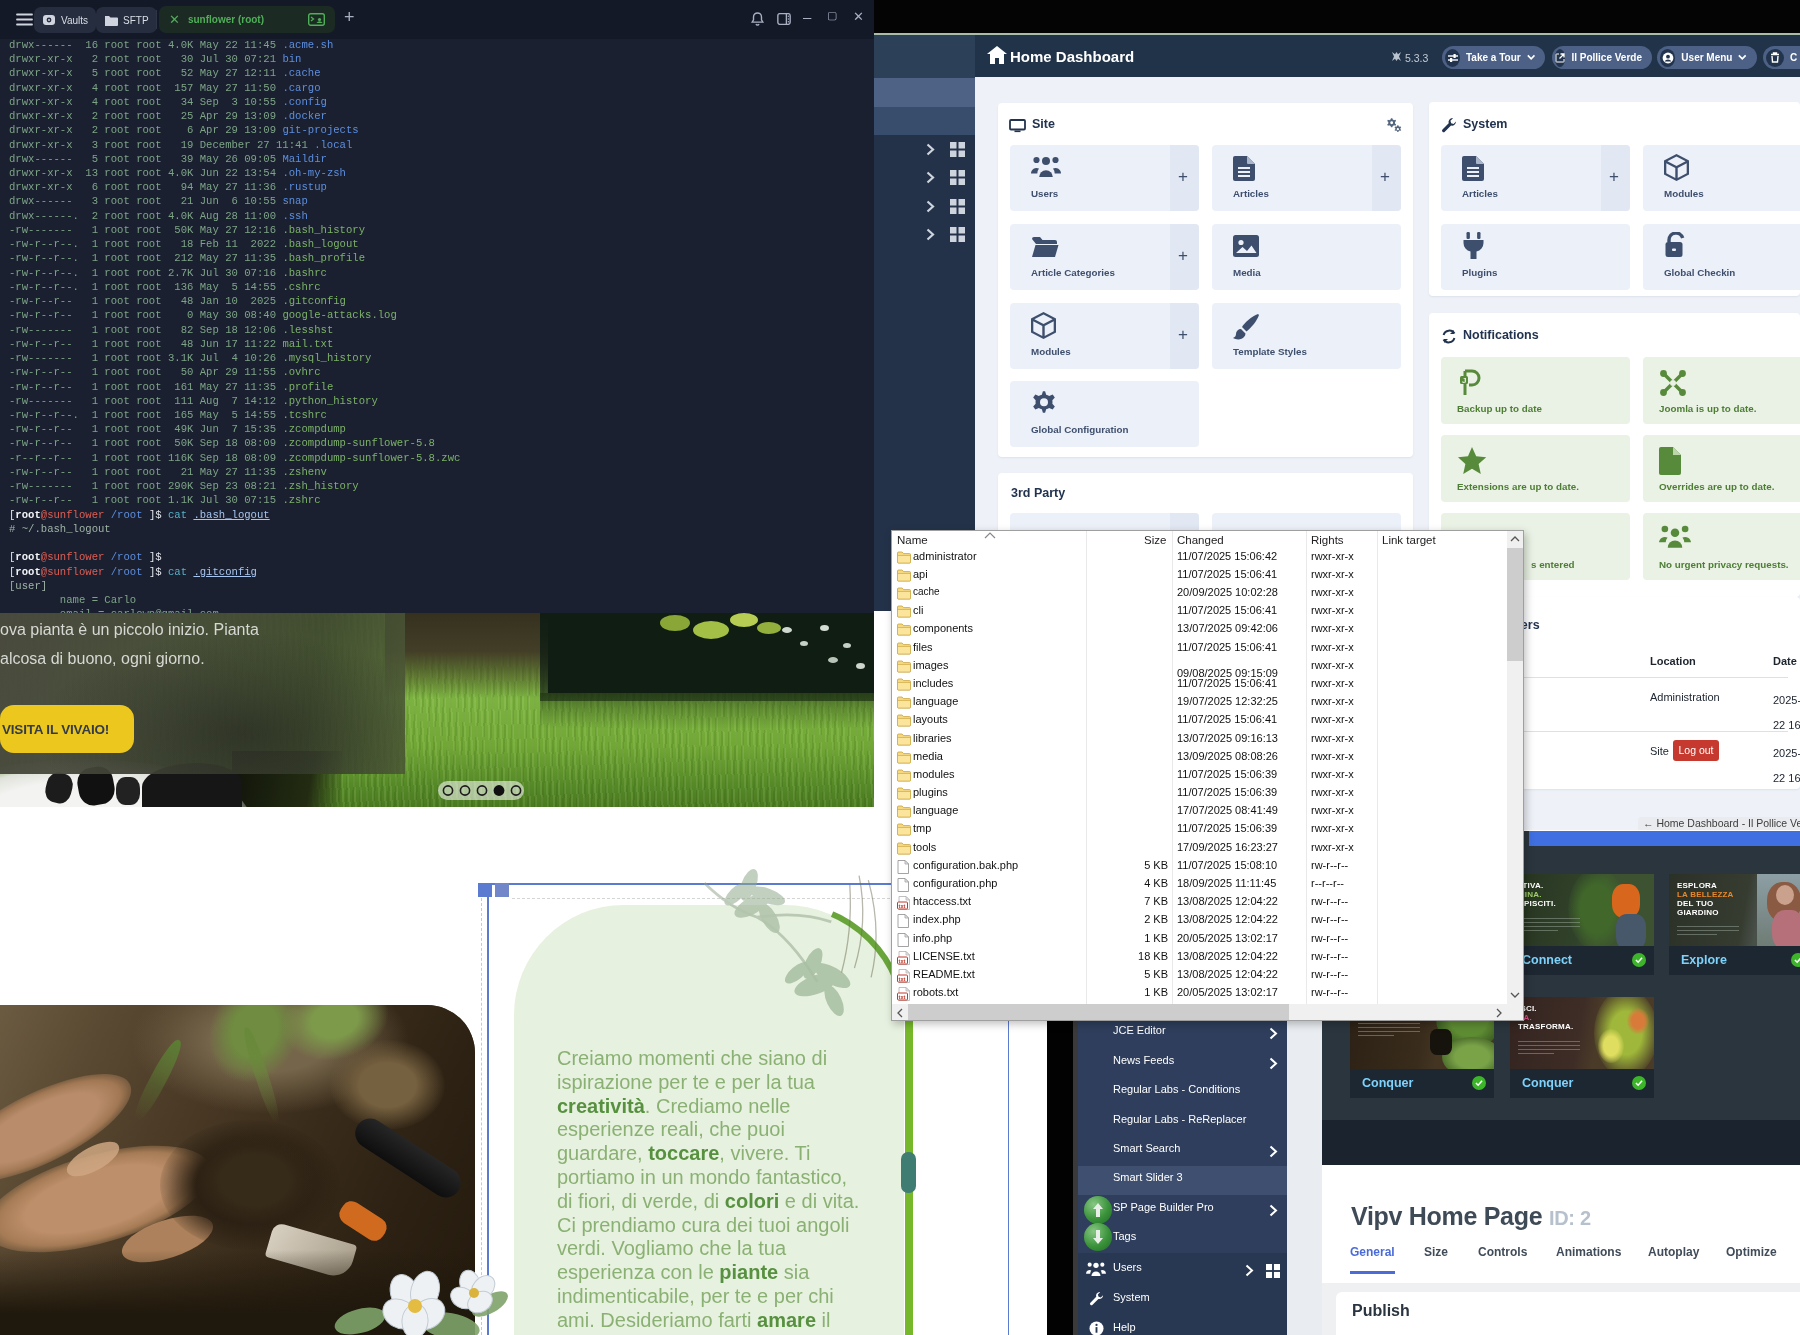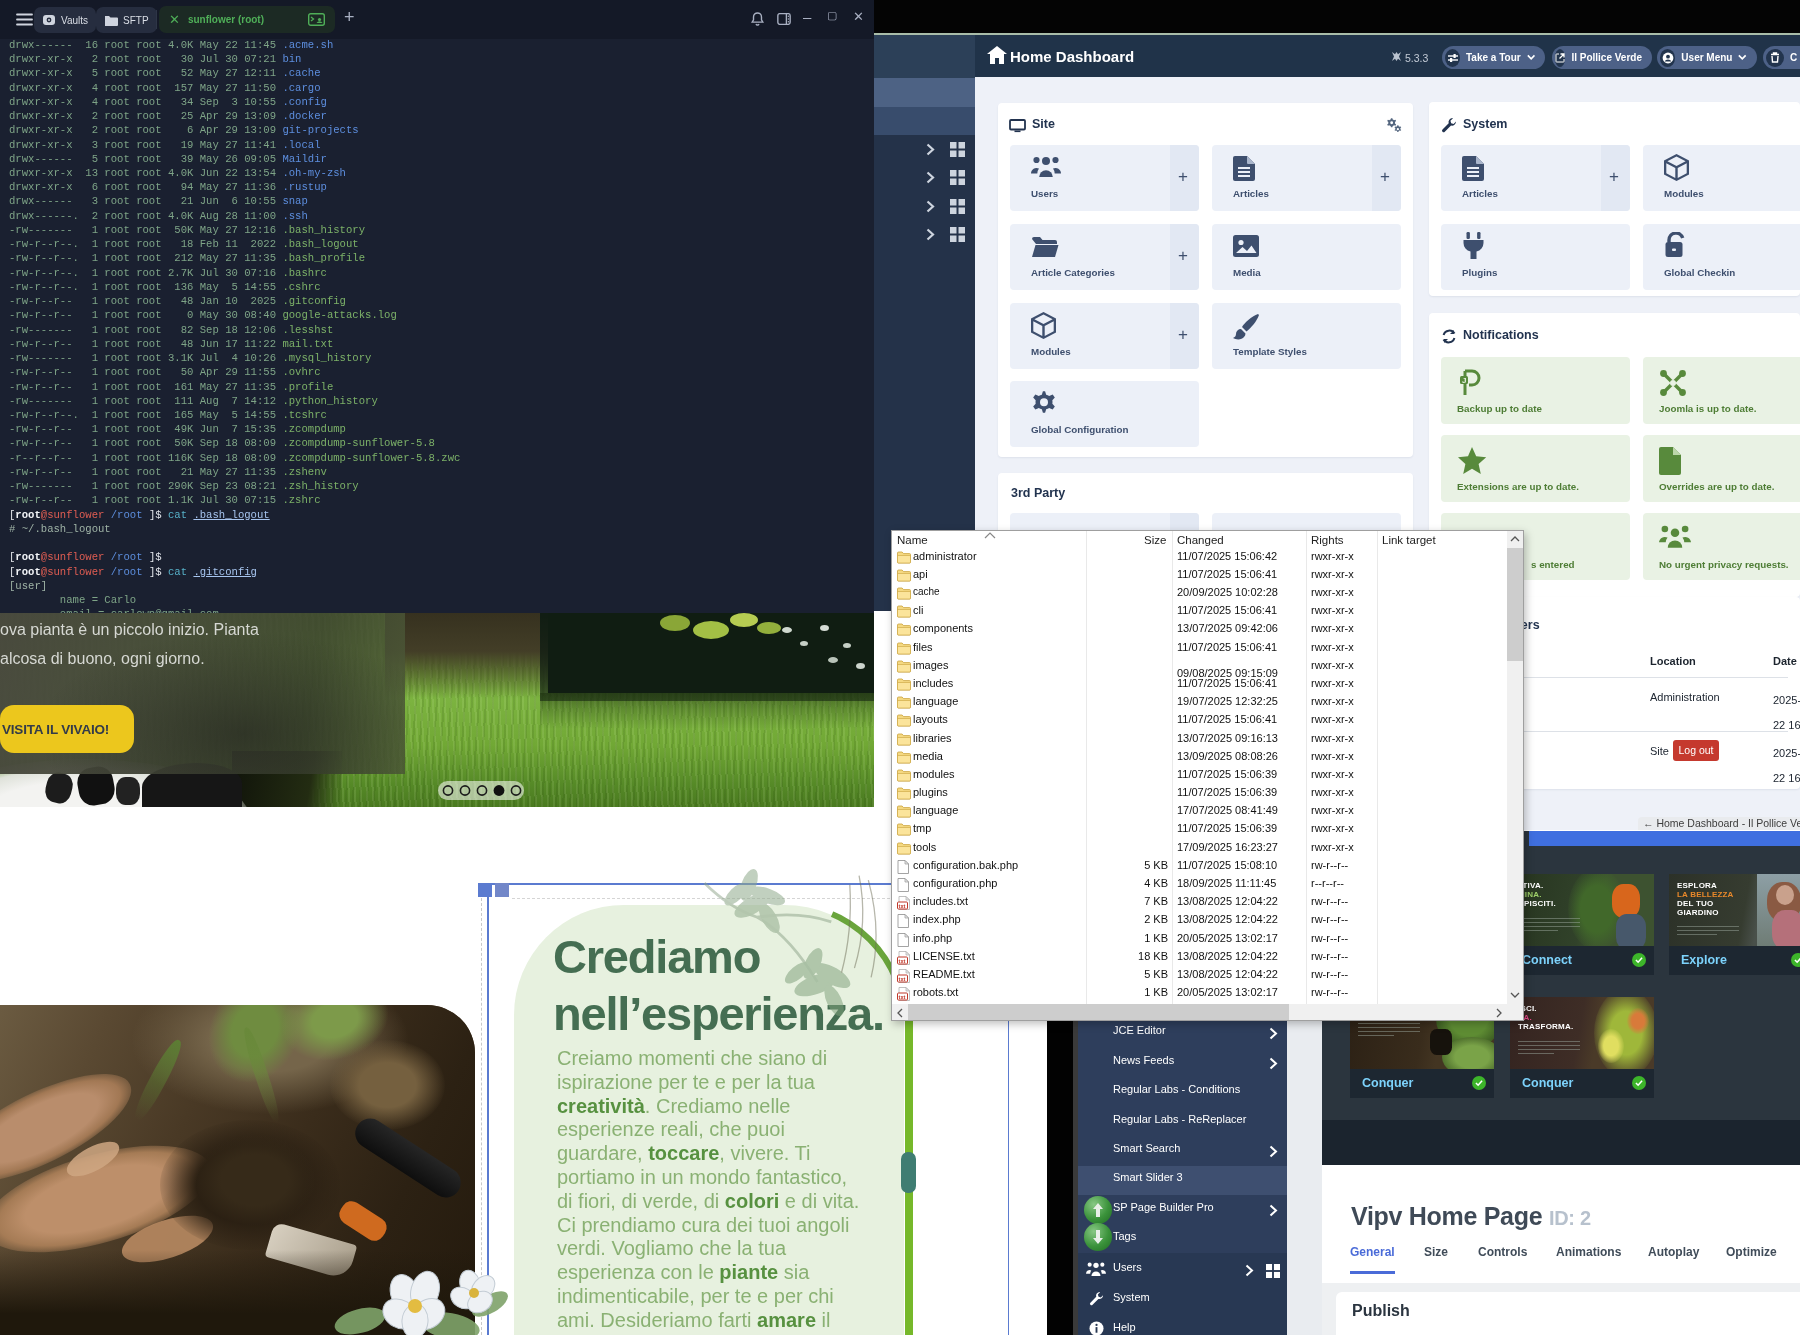--- a/index.html
+++ b/index.html
@@ -426,21 +426,20 @@
   <div class="abs" style="left:478px;top:272px;width:530px;height:1.5px;background:#5b7bd0;"></div>
   <div class="abs" style="left:487px;top:272px;width:1.5px;height:452px;background:#5b7bd0;"></div>
   <div class="abs" style="left:1007.5px;top:272px;width:1.5px;height:452px;background:#5b7bd0;"></div>
   <div class="abs" style="left:481px;top:287px;width:0;height:437px;border-left:1.5px dashed #c9c9c9;"></div>
   <div class="abs" style="left:512px;top:287px;width:393px;height:0;border-top:1.5px dashed #d5d5d5;"></div>
   <div class="abs" style="left:478px;top:272px;width:14px;height:14px;background:#5b7bd0;"></div>
   <div class="abs" style="left:495px;top:272px;width:14px;height:14px;background:#7287c9;"></div>
 
   <div id="gpanel"></div>
   <div class="abs" style="left:660px;top:290px;width:248px;height:248px;border-radius:50%;border:6px solid #6aa53c;clip-path:polygon(50% 50%,76% -10%,128% 32%);"></div>
-  <div id="ghead">Crediamo<br>nell’esperienza.</div>
   <div id="gpar">Creiamo momenti che siano di<br>ispirazione per te e per la tua<br><b>creatività</b>. Crediamo nelle<br>esperienze reali, che puoi<br>guardare, <b>toccare</b>, vivere. Ti<br>portiamo in un mondo fantastico,<br>di fiori, di verde, di <b>colori</b> e di vita.<br>Ci prendiamo cura dei tuoi angoli<br>verdi. Vogliamo che la tua<br>esperienza con le <b>piante</b> sia<br>indimenticabile, per te e per chi<br>ami. Desideriamo farti <b>amare</b> il</div>
 
   <div id="photo">
     <div class="abs" style="left:0;top:0;width:475px;height:330px;background:linear-gradient(115deg,#6b5b41 0%,#5a4932 18%,#493925 38%,#3a2c1b 58%,#2c2113 78%,#241a0d 100%);"></div>
     <div class="blob" style="left:130px;top:-40px;width:280px;height:150px;background:radial-gradient(#75654a 30%,rgba(117,101,74,0) 70%);"></div>
     <div class="blob" style="left:210px;top:-30px;width:90px;height:110px;background:radial-gradient(#6f8c40 35%,rgba(111,140,64,0) 70%);transform:rotate(25deg);"></div>
     <div class="blob" style="left:280px;top:-25px;width:110px;height:80px;background:radial-gradient(#7d9a4a 30%,rgba(125,154,74,0) 70%);transform:rotate(-15deg);"></div>
     <div class="blob" style="left:150px;top:30px;width:16px;height:90px;background:linear-gradient(#5c7d33,rgba(76,109,40,0));border-radius:45%;transform:rotate(28deg);"></div>
     <div class="blob" style="left:255px;top:20px;width:13px;height:100px;background:linear-gradient(#69893a,rgba(90,120,48,0));border-radius:45%;transform:rotate(-18deg);"></div>
     <div class="blob" style="left:330px;top:35px;width:115px;height:90px;background:radial-gradient(#75603f 35%,rgba(117,96,63,0) 72%);"></div>
@@ -841,21 +840,21 @@
       <div class="abs" style="left:21px;top:345.9px;font-size:11px;">configuration.php</div>
       <div class="abs" style="left:196px;top:345.9px;width:80px;text-align:right;font-size:11px;">4 KB</div>
       <div class="abs" style="left:285px;top:345.9px;font-size:11px;">18/09/2025 11:11:45</div>
       <div class="abs" style="left:419px;top:345.9px;font-size:11px;">r--r--r--</div>
       <div class="abs" style="left:5px;top:365.1px;"><svg width="14" height="14" viewBox="0 0 14 14">
           <path d="M2 0.5 h7 l3.5 3.5 V13.5 h-10.5z" fill="#fff" stroke="#b0b0b0" stroke-width="0.8"></path>
           <path d="M9 0.5 l3.5 3.5 H9z" fill="#e8e8e8" stroke="#b0b0b0" stroke-width="0.7"></path>
           <rect x="0.5" y="6" width="10" height="7" rx="1" fill="#fff" stroke="#c0392b" stroke-width="1"></rect>
           <text x="1.6" y="11.6" font-size="5.6" font-weight="bold" fill="#c0392b" font-family="Liberation Sans">txt</text>
         </svg></div>
-      <div class="abs" style="left:21px;top:364.1px;font-size:11px;">includes.txt</div>
+      <div class="abs" style="left:21px;top:364.1px;font-size:11px;">htaccess.txt</div>
       <div class="abs" style="left:196px;top:364.1px;width:80px;text-align:right;font-size:11px;">7 KB</div>
       <div class="abs" style="left:285px;top:364.1px;font-size:11px;">13/08/2025 12:04:22</div>
       <div class="abs" style="left:419px;top:364.1px;font-size:11px;">rw-r--r--</div>
       <div class="abs" style="left:5px;top:383.3px;"><svg width="12" height="14" viewBox="0 0 12 14">
           <path d="M1 0.5 h7 l3.5 3.5 V13.5 h-10.5z" fill="#fff" stroke="#9a9a9a" stroke-width="0.9"></path>
           <path d="M8 0.5 l3.5 3.5 H8z" fill="#e8e8e8" stroke="#9a9a9a" stroke-width="0.7"></path>
         </svg></div>
       <div class="abs" style="left:21px;top:382.3px;font-size:11px;">index.php</div>
       <div class="abs" style="left:196px;top:382.3px;width:80px;text-align:right;font-size:11px;">2 KB</div>
       <div class="abs" style="left:285px;top:382.3px;font-size:11px;">13/08/2025 12:04:22</div>
@@ -960,21 +959,21 @@
     <div class="ticon" style="left:827px;top:9px;font-size:11px;">▢</div>
     <div class="ticon" style="left:853px;top:9px;font-size:13px;">✕</div>
   </div>
   <pre id="tpre"><span class="m">drwx------  16 root root 4.0K May 22 11:45 </span><span class="d">.acme.sh</span>
 <span class="m">drwxr-xr-x   2 root root   30 Jul 30 07:21 </span><span class="d">bin</span>
 <span class="m">drwxr-xr-x   5 root root   52 May 27 12:11 </span><span class="d">.cache</span>
 <span class="m">drwxr-xr-x   4 root root  157 May 27 11:50 </span><span class="d">.cargo</span>
 <span class="m">drwxr-xr-x   4 root root   34 Sep  3 10:55 </span><span class="d">.config</span>
 <span class="m">drwxr-xr-x   2 root root   25 Apr 29 13:09 </span><span class="d">.docker</span>
 <span class="m">drwxr-xr-x   2 root root    6 Apr 29 13:09 </span><span class="d">git-projects</span>
-<span class="m">drwxr-xr-x   3 root root   19 May 27 11:41 </span><span class="d">.local</span>
+<span class="m">drwxr-xr-x   3 root root   19 December 27 11:41 </span><span class="d">.local</span>
 <span class="m">drwx------   5 root root   39 May 26 09:05 </span><span class="d">Maildir</span>
 <span class="m">drwxr-xr-x  13 root root 4.0K Jun 22 13:54 </span><span class="d">.oh-my-zsh</span>
 <span class="m">drwxr-xr-x   6 root root   94 May 27 11:36 </span><span class="d">.rustup</span>
 <span class="m">drwx------   3 root root   21 Jun  6 10:55 </span><span class="d">snap</span>
 <span class="m">drwx------.  2 root root 4.0K Aug 28 11:00 </span><span class="d">.ssh</span>
 <span class="m">-rw-------   1 root root  50K May 27 12:16 </span><span class="f">.bash_history</span>
 <span class="m">-rw-r--r--.  1 root root   18 Feb 11  2022 </span><span class="f">.bash_logout</span>
 <span class="m">-rw-r--r--.  1 root root  212 May 27 11:35 </span><span class="f">.bash_profile</span>
 <span class="m">-rw-r--r--.  1 root root 2.7K Jul 30 07:16 </span><span class="f">.bashrc</span>
 <span class="m">-rw-r--r--.  1 root root  136 May  5 14:55 </span><span class="f">.cshrc</span>

